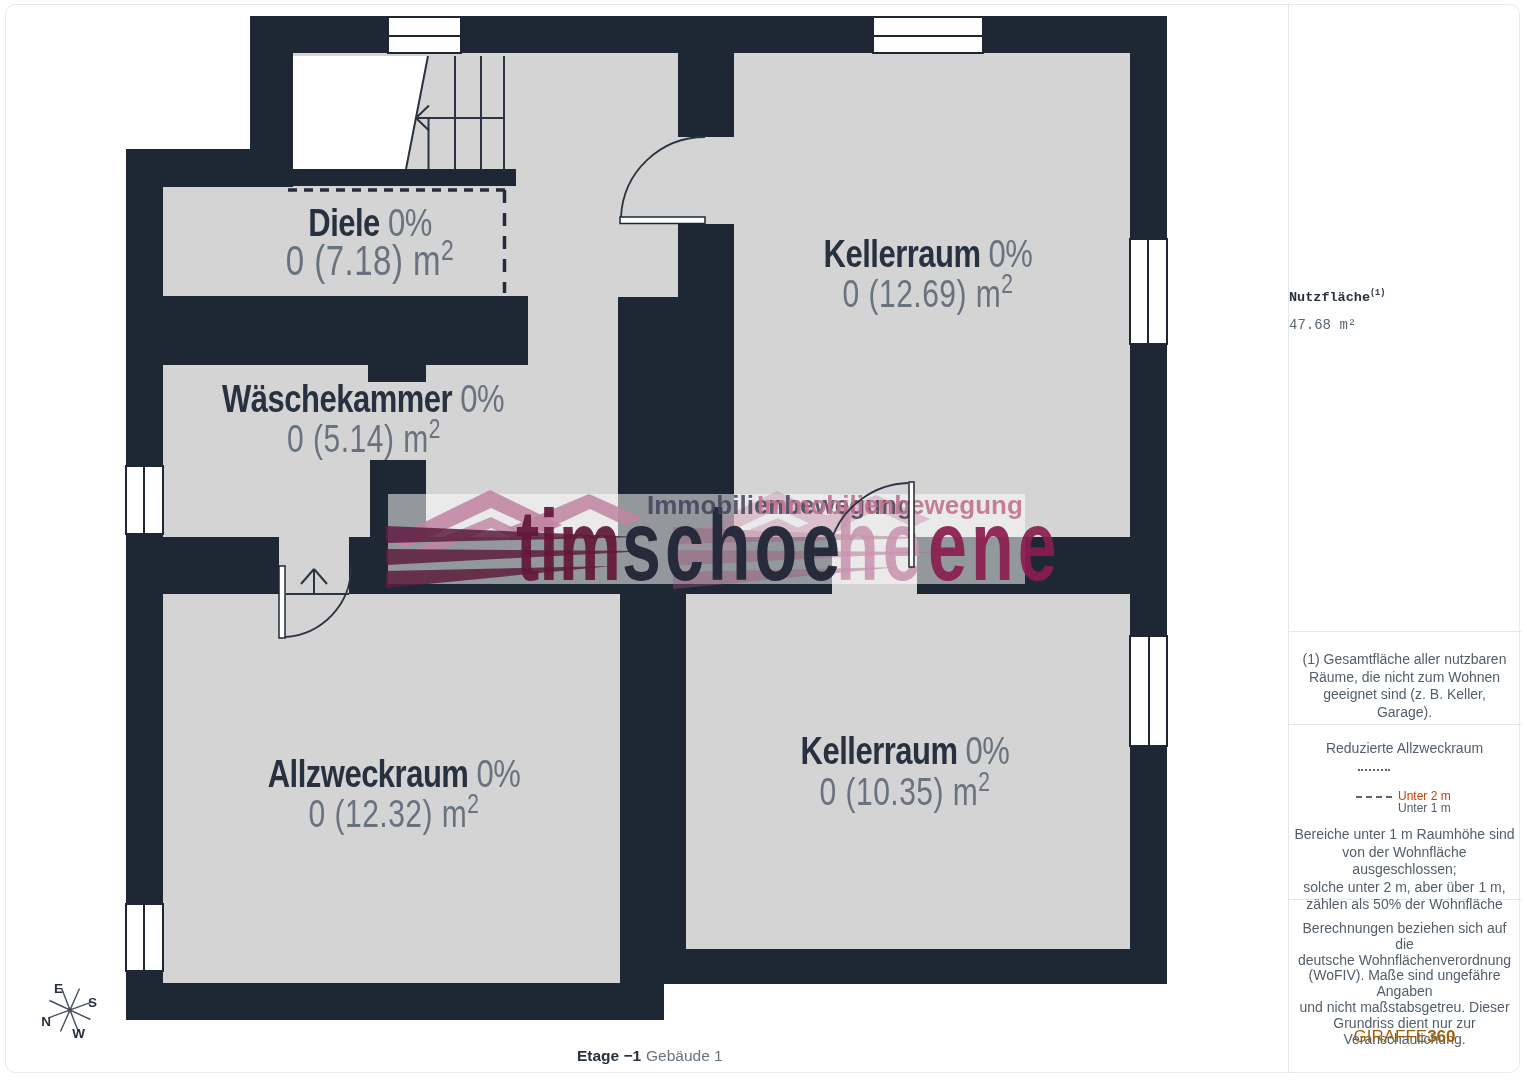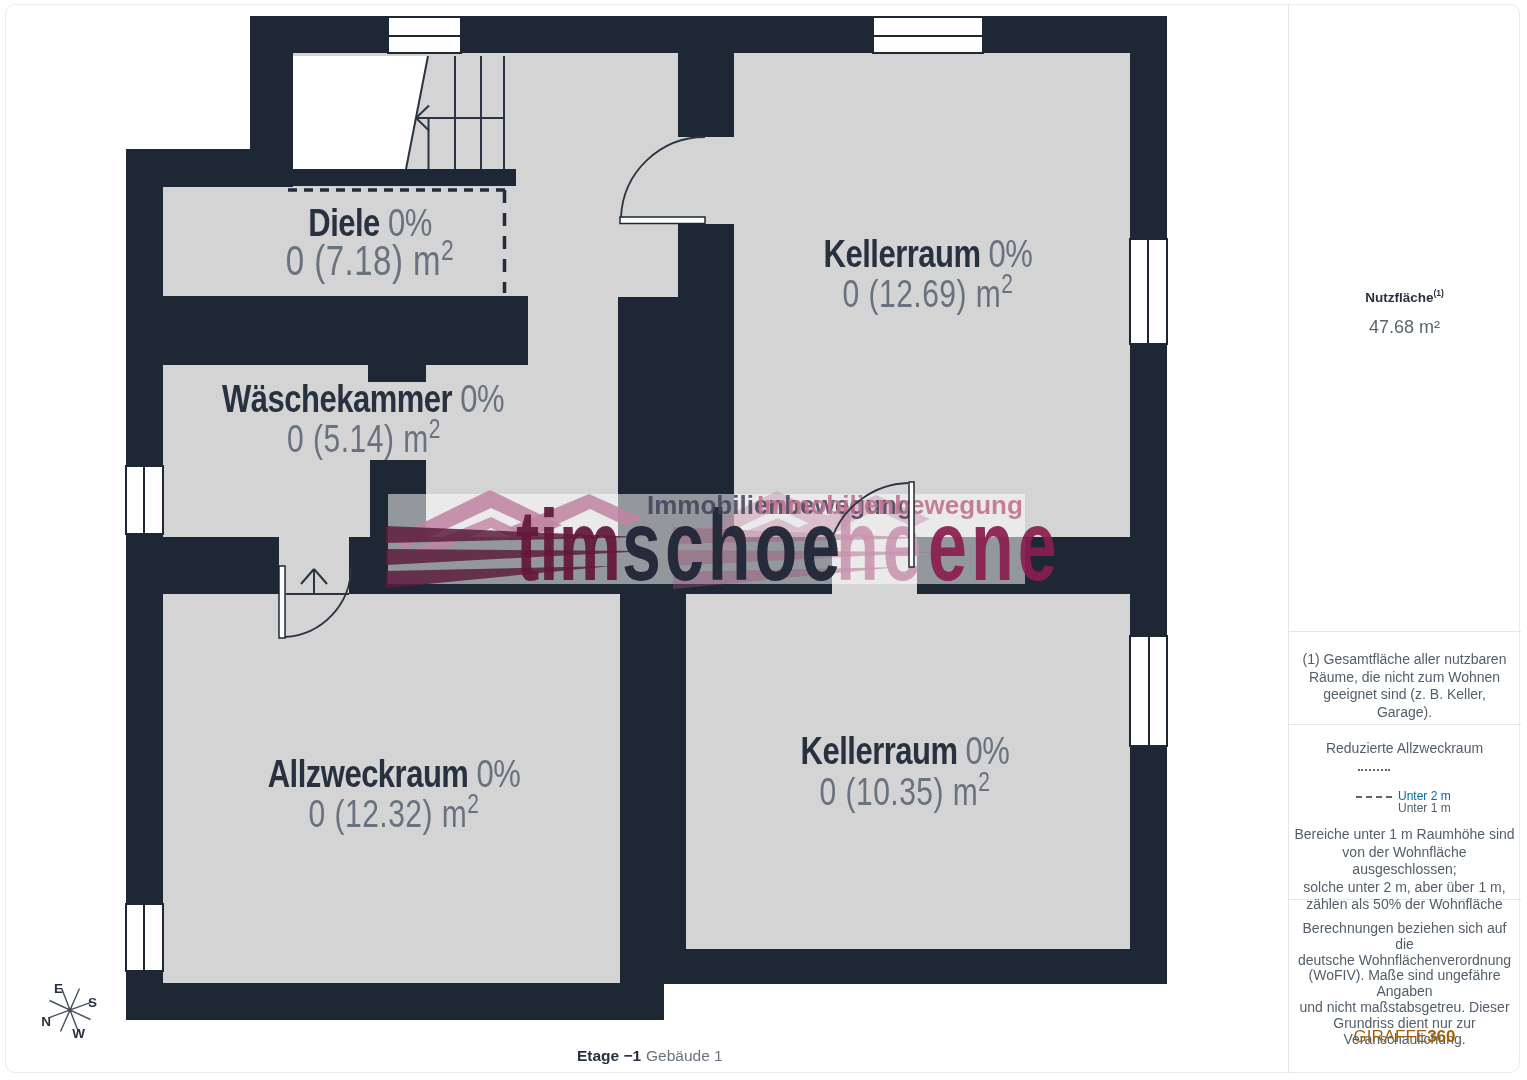--- a/index.html
+++ b/index.html
@@ -225,31 +225,31 @@
 </svg>
 
 <div class="abs" style="left:1288px;top:4px;width:1px;height:1069px;background:#e4e6e8;"></div>
 
 <div class="abs" style="left:1288px;top:631px;width:233px;height:1px;background:#e4e6e8;"></div>
 
 <div class="abs" style="left:1288px;top:724px;width:233px;height:1px;background:#e4e6e8;"></div>
 
 <div class="abs" style="left:1288px;top:899px;width:233px;height:1px;background:#e4e6e8;"></div>
 
-<div class="abs" style="left:1289px;top:288px;width:231px;text-align:center;">
+<div class="abs" style="left:1289px;top:288px;width:231px;font-family:Liberation Mono, monospace;">
   <div style="font-size:13.5px;font-weight:bold;color:#273140;">Nutzfläche<span style="font-size:8.5px;vertical-align:super;">(1)</span></div>
-  <div style="font-size:18px;color:#5b6572;margin-top:12px;">47.68 m²</div>
+  <div style="font-size:14px;color:#5b6572;margin-top:12px;">47.68 m²</div>
 </div>
 
 <div class="abs sbtxt" style="left:1296px;top:651px;width:217px;">(1) Gesamtfläche aller nutzbaren<br>Räume, die nicht zum Wohnen<br>geeignet sind (z. B. Keller, Garage).</div>
 
 <div class="abs sbtxt" style="left:1296px;top:740px;width:217px;">Reduzierte Allzweckraum</div>
 
 <div class="abs" style="left:1358px;top:769px;width:32px;border-top:2px dotted #5a6470;"></div>
 <div class="abs" style="left:1398px;top:762px;font-size:12px;color:#525e6b;margin-top:39px;">Unter 1 m</div>
 
 <div class="abs" style="left:1356px;top:796px;width:36px;border-top:2.5px dashed #5a6470;"></div>
-<div class="abs" style="left:1398px;top:789px;font-size:12px;color:#0369a1;">Unter 2 m</div>
+<div class="abs" style="left:1398px;top:789px;font-size:12px;color:#c2410c;">Unter 2 m</div>
 <div class="abs sbtxt" style="left:1294px;top:826px;width:221px;">Bereiche unter 1 m Raumhöhe sind<br>von der Wohnfläche ausgeschlossen;<br>solche unter 2 m, aber über 1 m,<br>zählen als 50% der Wohnfläche</div>
 
 <div class="abs sbtxt" style="left:1294px;top:921px;width:221px;line-height:15.8px;text-align:center;">Berechnungen beziehen sich auf die<br>deutsche Wohnflächenverordnung<br>(WoFIV). Maße sind ungefähre Angaben<br>und nicht maßstabsgetreu. Dieser<br>Grundriss dient nur zur<br>Veranschaulichung.</div>
 
 <div class="abs" style="left:1289px;top:1027px;width:231px;text-align:center;font-size:17px;color:#a16207;">GIRAFFE<b>360</b></div>
 
 </body></html>

